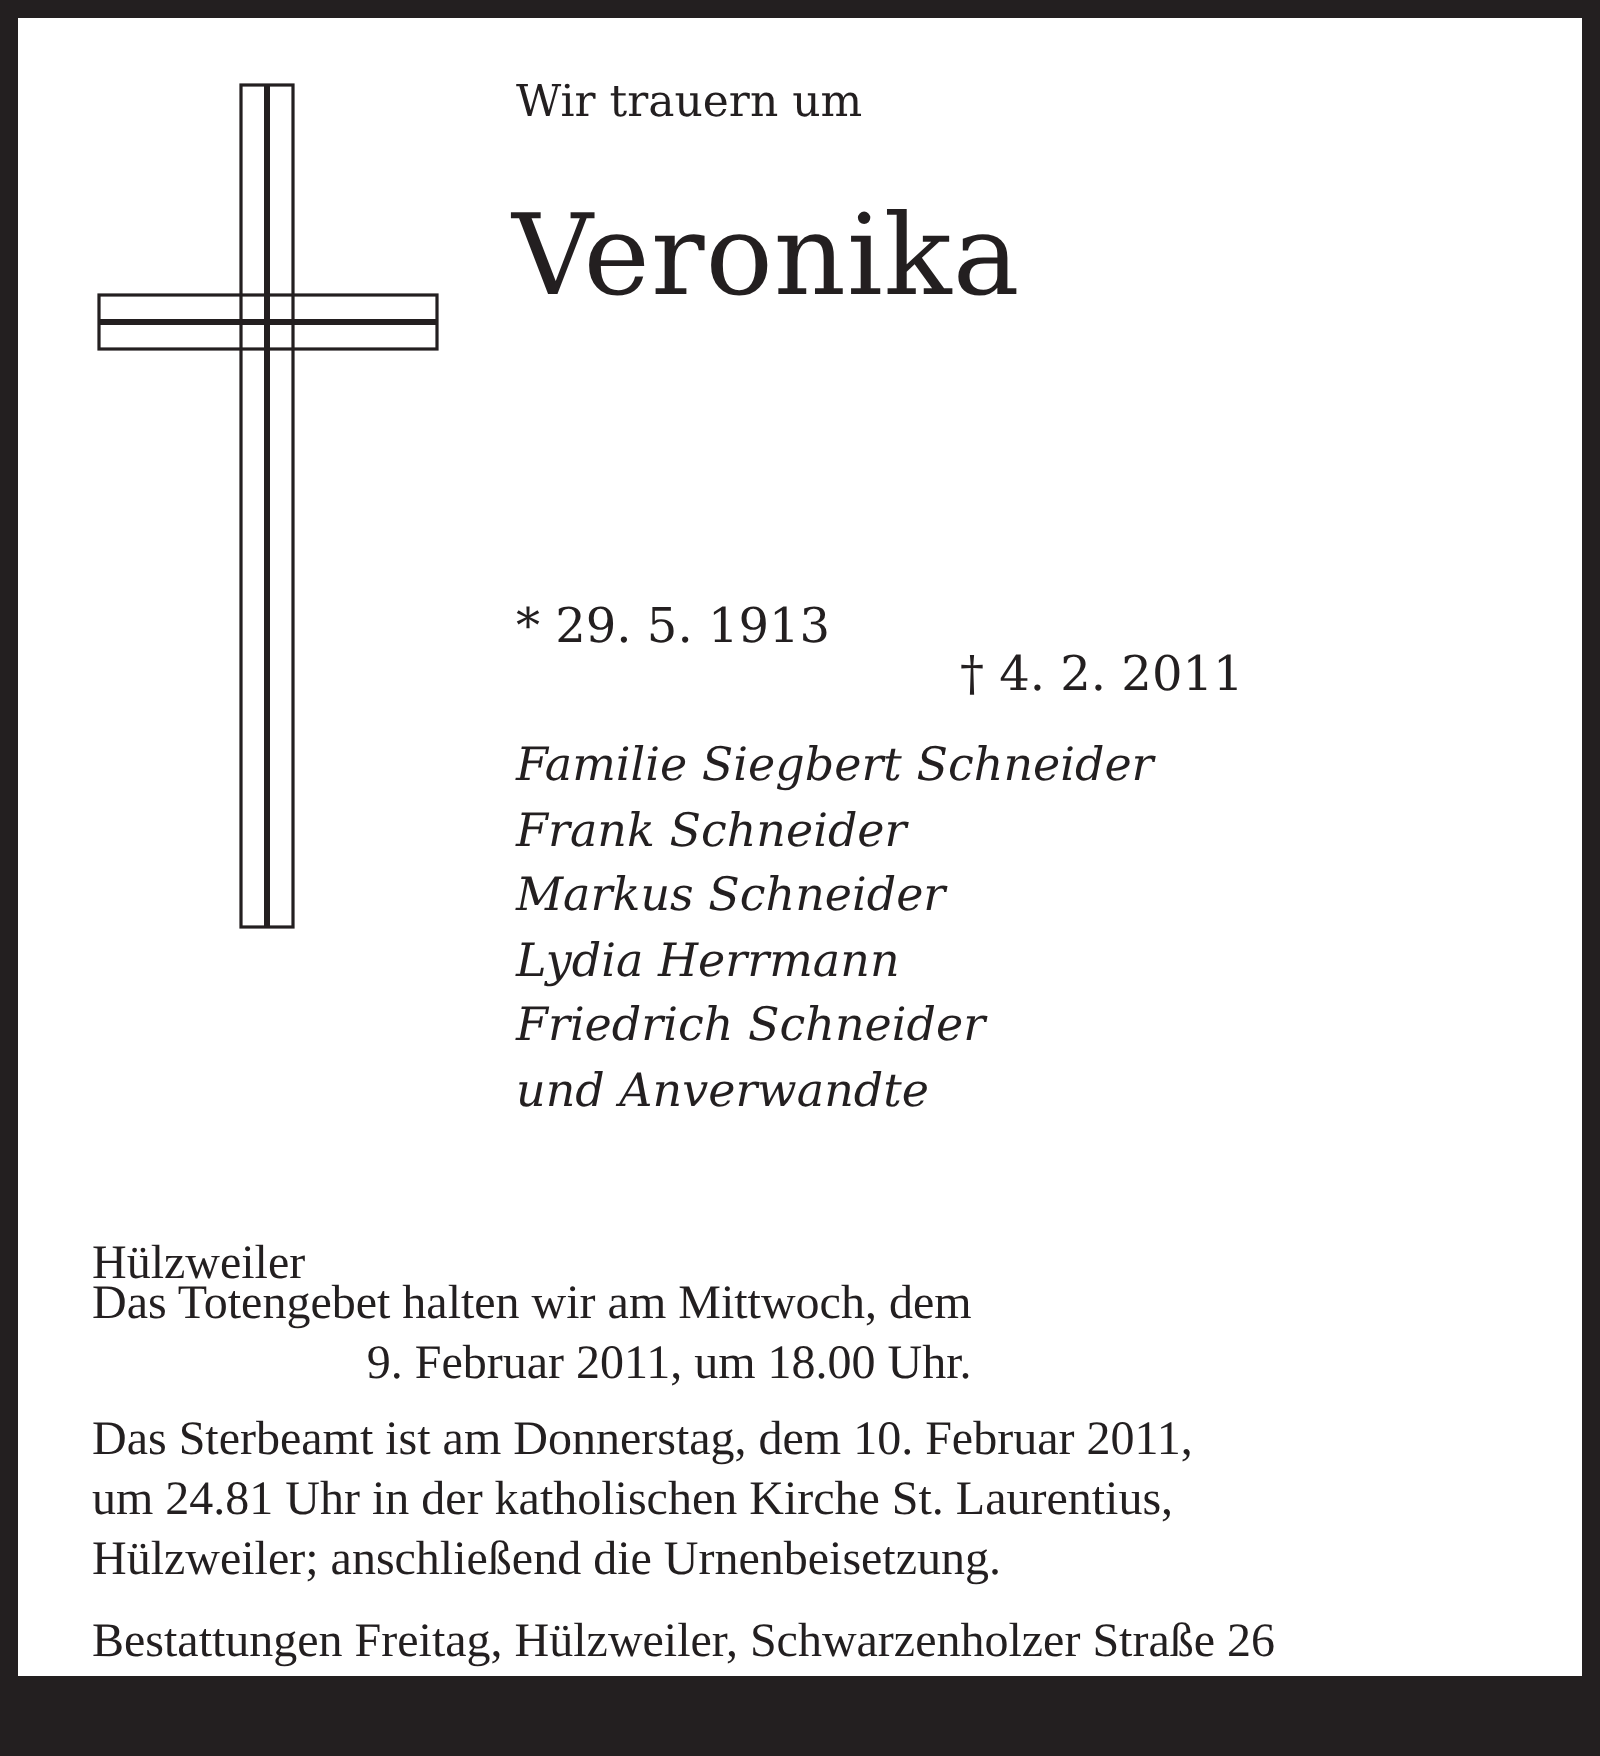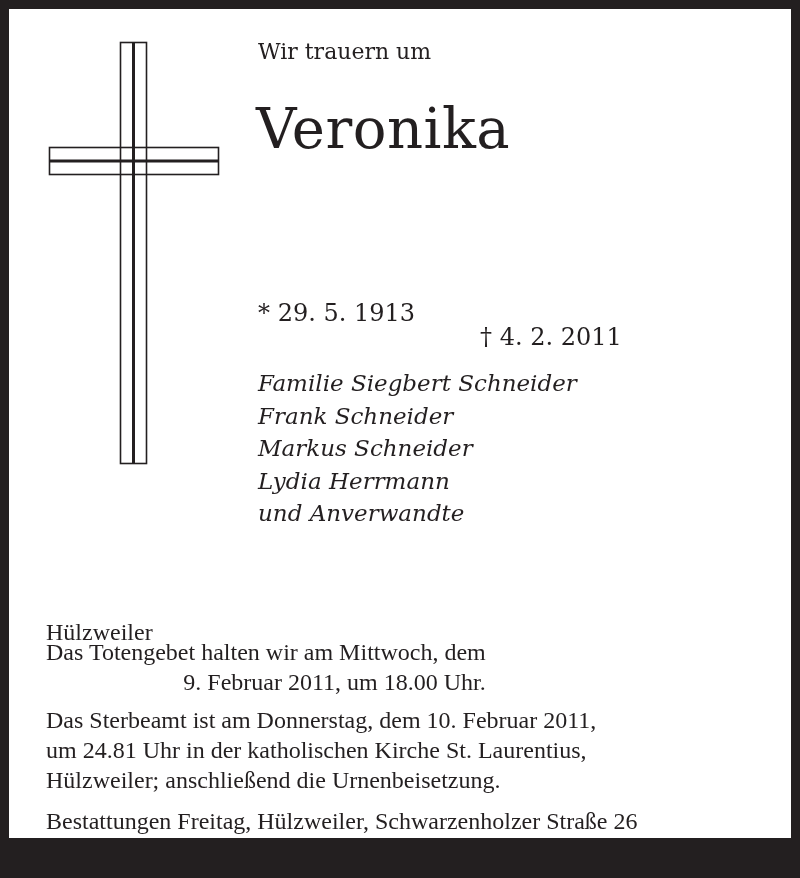--- a/index.html
+++ b/index.html
@@ -52,20 +52,21 @@
   <div class="t dates">
     <span>* 29. 5. 1913</span>
     <span class="death">† 4. 2. 2011</span>
   </div>
 
   <div class="mourners">
     <div>Familie Siegbert Schneider</div>
     <div>Frank Schneider</div>
     <div>Markus Schneider</div>
     <div>Lydia Herrmann</div>
+    <div>Friedrich Schneider</div>
     <div>und Anverwandte</div>
   </div>
 
   <p class="t body-text place">Hülzweiler</p>
 
   <div class="t body-text p1">
     <div>Das Totengebet halten wir am Mittwoch, dem</div>
     <div>9. Februar 2011, um 18.00 Uhr.</div>
   </div>
 

